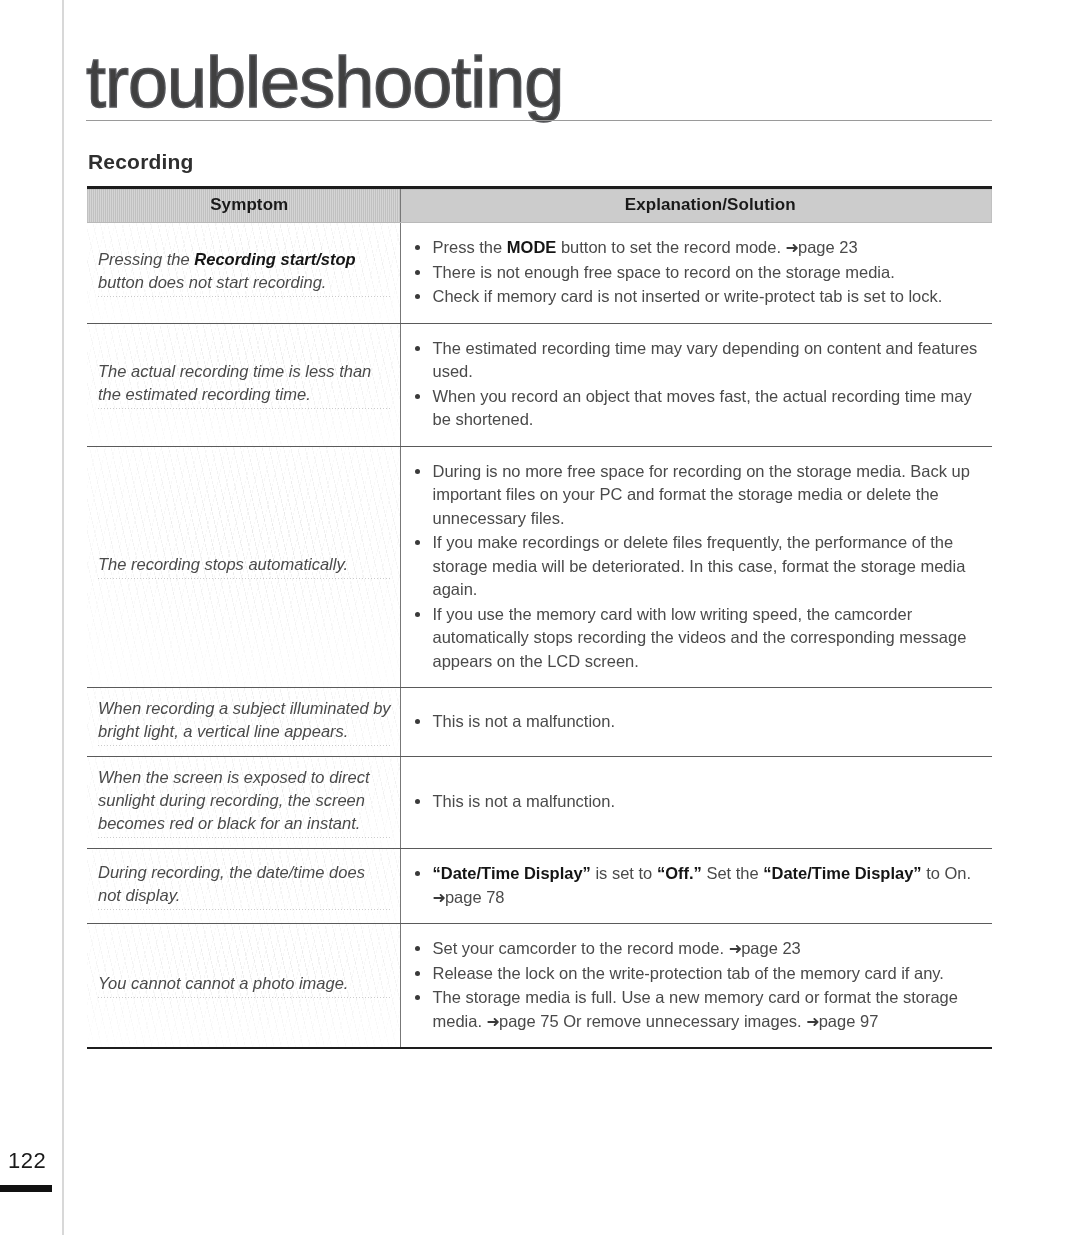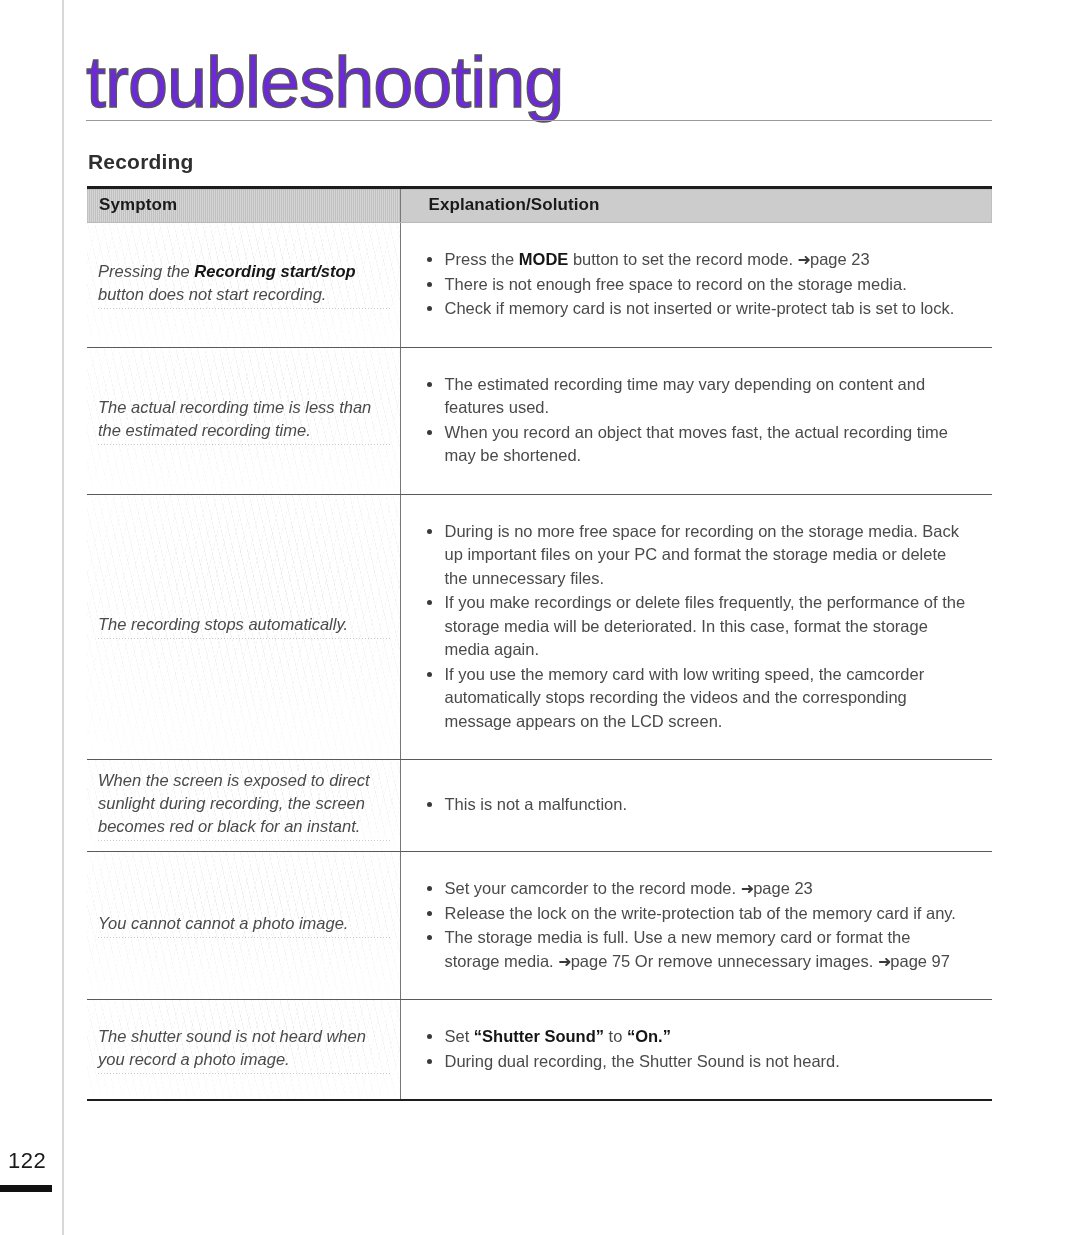--- a/index.html
+++ b/index.html
@@ -28,21 +28,21 @@
 
   
   .page-title {
     position: absolute;
     left: 86px;
     top: 46px;
     font-size: 72px;
     line-height: 72px;
     letter-spacing: -1px;
     font-weight: 400;
-    color: #6d28d9;
+    color: #404040;
     -webkit-text-stroke: 1.4px #55565a;
     text-stroke: 1.4px #55565a;
     white-space: nowrap;
   }
   .title-rule {
     position: absolute;
     left: 86px;
     top: 120px;
     width: 906px;
     height: 1px;
@@ -88,21 +88,21 @@
       repeating-linear-gradient(
         90deg,
         rgba(0,0,0,0.10) 0px,
         rgba(0,0,0,0.10) 1px,
         rgba(0,0,0,0.01) 1px,
         rgba(0,0,0,0.01) 2px
       ),
       #e9e9e9;
     border-top: 3px solid #1d1d1d;
     border-bottom: 1px solid #b9b9b9;
-    text-align: left;
+    text-align: center;
     font-size: 17px;
     font-weight: bold;
     color: #1a1a1a;
     padding: 6px 0 7px 12px;
     letter-spacing: 0.1px;
   }
   .tt thead th.exp-h {
     border-left: 1px solid #777;
     padding-left: 28px;
   }
@@ -164,21 +164,21 @@
     content: "";
     display: block;
     margin-top: 2px;
     height: 1px;
     background: repeating-linear-gradient(90deg, rgba(130,130,130,0.5) 0 1px, rgba(0,0,0,0) 1px 3px);
     opacity: 0.8;
   }
 
   
   ul.bul {
-    margin: 16px;
+    margin: 4px;
     padding: 0;
     list-style: none;
   }
   ul.bul > li {
     position: relative;
     padding-left: 28px;
     margin: 0 0 1px 0;
     font-size: 16.5px;
     line-height: 23.5px;
     color: #4a4a4a;
@@ -264,44 +264,51 @@
           <td class="sym"><span class="moire"></span><span class="sym-text">The recording stops automatically.</span></td>
           <td class="exp">
             <ul class="bul">
               <li>During is no more free space for recording on the storage media. Back up important files on your PC and format the storage media or delete the unnecessary files.</li>
               <li>If you make recordings or delete files frequently, the performance of the storage media will be deteriorated. In this case, format the storage media again.</li>
               <li>If you use the memory card with low writing speed, the camcorder automatically stops recording the videos and the corresponding message appears on the LCD screen.</li>
             </ul>
           </td>
         </tr>
         <tr>
+          <td class="sym"><span class="moire"></span><span class="sym-text">When recording a subject illuminated by bright light, a vertical line appears.</span></td>
+          <td class="exp">
+            <ul class="bul">
+              <li>This is not a malfunction.</li>
+            </ul>
+          </td>
+        </tr>
+        <tr>
           <td class="sym"><span class="moire"></span><span class="sym-text">When the screen is exposed to direct sunlight during recording, the screen becomes red or black for an instant.</span></td>
           <td class="exp">
             <ul class="bul">
               <li>This is not a malfunction.</li>
+            </ul>
+          </td>
+        </tr>
+        <tr>
+          <td class="sym"><span class="moire"></span><span class="sym-text">During recording, the date/time does not display.</span></td>
+          <td class="exp">
+            <ul class="bul">
+              <li><b>“Date/Time Display”</b> is set to <b>“Off.”</b> Set the <b>“Date/Time Display”</b> to On. <span class="arrow">➜</span>page 78</li>
             </ul>
           </td>
         </tr>
         <tr>
           <td class="sym"><span class="moire"></span><span class="sym-text">You cannot cannot a photo image.</span></td>
           <td class="exp">
             <ul class="bul">
               <li>Set your camcorder to the record mode. <span class="arrow">➜</span>page 23</li>
               <li>Release the lock on the write-protection tab of the memory card if any.</li>
               <li>The storage media is full. Use a new memory card or format the storage media. <span class="arrow">➜</span>page 75 Or remove unnecessary images. <span class="arrow">➜</span>page 97</li>
             </ul>
           </td>
         </tr>
-        <tr>
-          <td class="sym"><span class="moire"></span><span class="sym-text">The shutter sound is not heard when you record a photo image.</span></td>
-          <td class="exp">
-            <ul class="bul">
-              <li>Set <b>“Shutter Sound”</b> to <b>“On.”</b></li>
-              <li>During dual recording, the Shutter Sound is not heard.</li>
-            </ul>
-          </td>
-        </tr>
       </tbody>
   </table>
 </div>
 
 <div class="folio">122</div>
 <div class="folio-bar"></div>
 
 </body></html>

